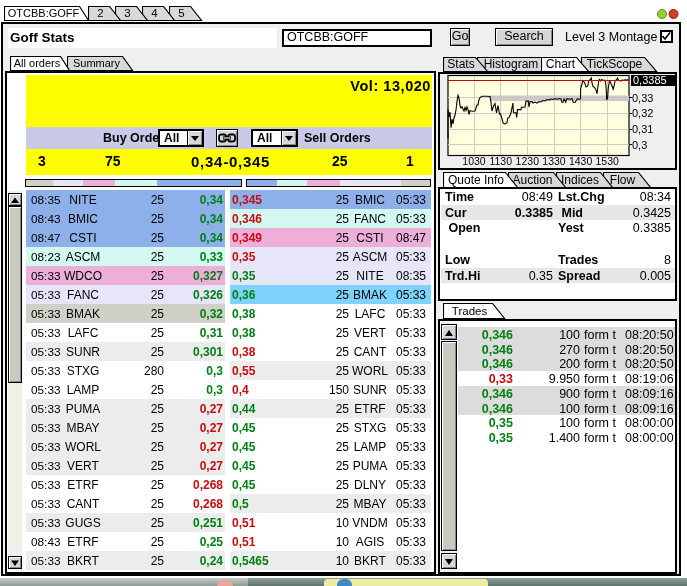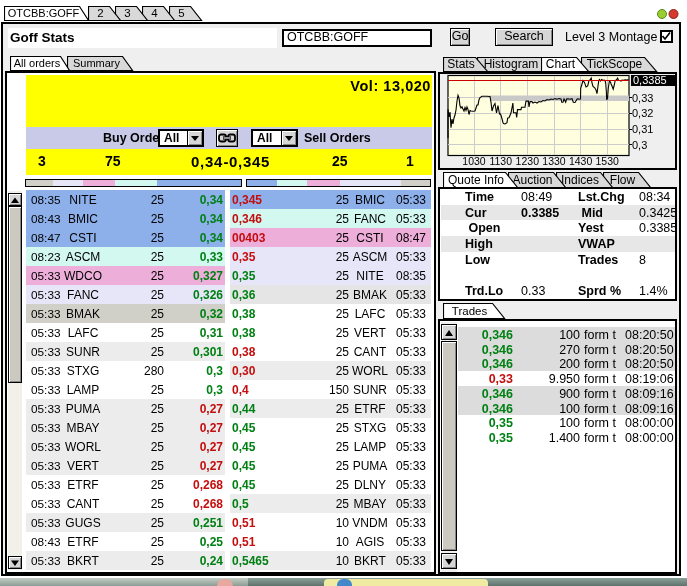--- a/index.html
+++ b/index.html
@@ -12,23 +12,23 @@
   box-shadow:inset 1px 1px 0 #ffffff, inset -1px -1px 0 #878787;
   font-size:12.5px; text-align:center; }
 .brow { position:absolute; height:19px; }
 .brow span { position:absolute; top:2.5px; font-size:12px; white-space:nowrap; }
 .bt { text-align:left; color:#000; }
 .bn { text-align:center; color:#000; }
 .bs { text-align:right; color:#000; }
 .bp { text-align:right; font-weight:bold; font-size:12.5px; top:2px; }
 .bpl { text-align:left; font-weight:bold; font-size:12.5px; top:2px; }
 .qrow { position:absolute; left:441px; width:234px; }
-.qrow span { position:absolute; top:1px; font-size:12.5px; white-space:nowrap;margin-left:20px; }
+.qrow span { position:absolute; top:1px; font-size:12.5px; white-space:nowrap; }
 .ql { font-weight:bold; }
-.qv { text-align:left; }
+.qv { text-align:right; }
 .trow { position:absolute; left:458px; width:217px; }
 .trow span { position:absolute; top:1px; font-size:12.5px; white-space:nowrap; }
 .tp { left:0px; width:55px; text-align:right; font-weight:bold; }
 .ts { left:60px; width:62px; text-align:right; }
 .tf { left:126px; }
 .tt { left:167px; width:47px; text-align:right; }
 .sb { position:absolute; background:#efefef; }
 .sbtn { position:absolute; background:#d6d6d6; border:1px solid #000;
   box-shadow:inset 1px 1px 0 #fff, inset -1px -1px 0 #878787; }
 .sbtn svg { position:absolute; left:2px; top:4px; }
@@ -277,38 +277,38 @@
       <span class="bn" style="left:104px;width:72px">BMIC</span>
       <span class="bt" style="left:159px;width:37px;text-align:right">05:33</span>
     </div>
 <div class="brow" style="left:230px;top:209px;width:201px;background:#d2f8f0">
       <span class="bpl" style="left:2px;width:60px;color:#c40d0d">0,346</span>
       <span class="bs" style="left:82px;width:37px">25</span>
       <span class="bn" style="left:104px;width:72px">FANC</span>
       <span class="bt" style="left:159px;width:37px;text-align:right">05:33</span>
     </div>
 <div class="brow" style="left:230px;top:228px;width:201px;background:#edaeda">
-      <span class="bpl" style="left:2px;width:60px;color:#c40d0d">00403</span>
+      <span class="bpl" style="left:2px;width:60px;color:#c40d0d">0,349</span>
       <span class="bs" style="left:82px;width:37px">25</span>
       <span class="bn" style="left:104px;width:72px">CSTI</span>
       <span class="bt" style="left:159px;width:37px;text-align:right">08:47</span>
     </div>
 <div class="brow" style="left:230px;top:247px;width:201px;background:#e6e6f8">
       <span class="bpl" style="left:2px;width:60px;color:#c40d0d">0,35</span>
       <span class="bs" style="left:82px;width:37px">25</span>
       <span class="bn" style="left:104px;width:72px">ASCM</span>
       <span class="bt" style="left:159px;width:37px;text-align:right">05:33</span>
     </div>
 <div class="brow" style="left:230px;top:266px;width:201px;background:#e6e6f8">
       <span class="bpl" style="left:2px;width:60px;color:#008013">0,35</span>
       <span class="bs" style="left:82px;width:37px">25</span>
       <span class="bn" style="left:104px;width:72px">NITE</span>
       <span class="bt" style="left:159px;width:37px;text-align:right">08:35</span>
     </div>
-<div class="brow" style="left:230px;top:285px;width:201px;background:#e5e5e5">
+<div class="brow" style="left:230px;top:285px;width:201px;background:#7dd3fc">
       <span class="bpl" style="left:2px;width:60px;color:#008013">0,36</span>
       <span class="bs" style="left:82px;width:37px">25</span>
       <span class="bn" style="left:104px;width:72px">BMAK</span>
       <span class="bt" style="left:159px;width:37px;text-align:right">05:33</span>
     </div>
 <div class="brow" style="left:230px;top:304px;width:201px;background:#ffffff">
       <span class="bpl" style="left:2px;width:60px;color:#008013">0,38</span>
       <span class="bs" style="left:82px;width:37px">25</span>
       <span class="bn" style="left:104px;width:72px">LAFC</span>
       <span class="bt" style="left:159px;width:37px;text-align:right">05:33</span>
@@ -319,21 +319,21 @@
       <span class="bn" style="left:104px;width:72px">VERT</span>
       <span class="bt" style="left:159px;width:37px;text-align:right">05:33</span>
     </div>
 <div class="brow" style="left:230px;top:342px;width:201px;background:#ffffff">
       <span class="bpl" style="left:2px;width:60px;color:#c40d0d">0,38</span>
       <span class="bs" style="left:82px;width:37px">25</span>
       <span class="bn" style="left:104px;width:72px">CANT</span>
       <span class="bt" style="left:159px;width:37px;text-align:right">05:33</span>
     </div>
 <div class="brow" style="left:230px;top:361px;width:201px;background:#ececec">
-      <span class="bpl" style="left:2px;width:60px;color:#c40d0d">0,30</span>
+      <span class="bpl" style="left:2px;width:60px;color:#c40d0d">0,55</span>
       <span class="bs" style="left:82px;width:37px">25</span>
       <span class="bn" style="left:104px;width:72px">WORL</span>
       <span class="bt" style="left:159px;width:37px;text-align:right">05:33</span>
     </div>
 <div class="brow" style="left:230px;top:380px;width:201px;background:#ffffff">
       <span class="bpl" style="left:2px;width:60px;color:#c40d0d">0,4</span>
       <span class="bs" style="left:82px;width:37px">150</span>
       <span class="bn" style="left:104px;width:72px">SUNR</span>
       <span class="bt" style="left:159px;width:37px;text-align:right">05:33</span>
     </div>
@@ -467,37 +467,31 @@
       <span class="qv" style="left:60px;width:52px"><b>0.3385</b></span>
       <span class="ql" style="left:117px">&nbsp;Mid</span>
       <span class="qv" style="left:178px;width:52px">0.3425</span>
     </div>
 <div class="qrow" style="top:220px;height:16px;background:#ffffff">
       <span class="ql" style="left:4px">&nbsp;Open</span>
       <span class="qv" style="left:60px;width:52px"></span>
       <span class="ql" style="left:117px">Yest</span>
       <span class="qv" style="left:178px;width:52px">0.3385</span>
     </div>
-<div class="qrow" style="top:236px;height:16px;background:#e7e7e7">
-      <span class="ql" style="left:4px">High</span>
-      <span class="qv" style="left:60px;width:52px"></span>
-      <span class="ql" style="left:117px">VWAP</span>
-      <span class="qv" style="left:178px;width:52px"></span>
-    </div>
 <div class="qrow" style="top:252px;height:16px;background:#ffffff">
       <span class="ql" style="left:4px">Low</span>
       <span class="qv" style="left:60px;width:52px"></span>
       <span class="ql" style="left:117px">Trades</span>
       <span class="qv" style="left:178px;width:52px">8</span>
     </div>
-<div class="qrow" style="top:283px;height:16px;background:#ffffff">
-      <span class="ql" style="left:4px">Trd.Lo</span>
-      <span class="qv" style="left:60px;width:52px">0.33</span>
-      <span class="ql" style="left:117px">Sprd&nbsp;%</span>
-      <span class="qv" style="left:178px;width:52px">1.4%</span>
+<div class="qrow" style="top:268px;height:15px;background:#e7e7e7">
+      <span class="ql" style="left:4px">Trd.Hi</span>
+      <span class="qv" style="left:60px;width:52px">0.35</span>
+      <span class="ql" style="left:117px">Spread</span>
+      <span class="qv" style="left:178px;width:52px">0.005</span>
     </div>
 
 <svg style="position:absolute;left:443px;top:303px;z-index:8" width="63" height="17">
       <polygon points="0.5,15.5 0.5,0.5 49.5,0.5 61.5,15.5" fill="#ffffff" stroke="#000" stroke-width="1.15"></polygon>
       <text x="26.5" y="12" font-size="11.5" font-weight="normal" text-anchor="middle" font-family="Liberation Sans, sans-serif">Trades</text>
     </svg>
 <div class="panel" style="left:438px;top:319px;width:239px;height:255px"></div>
 <div class="trow" style="top:327px;height:15px;background:#dcdcdc">
       <span class="tp" style="color:#008013">0,346</span>
       <span class="ts">100</span>

